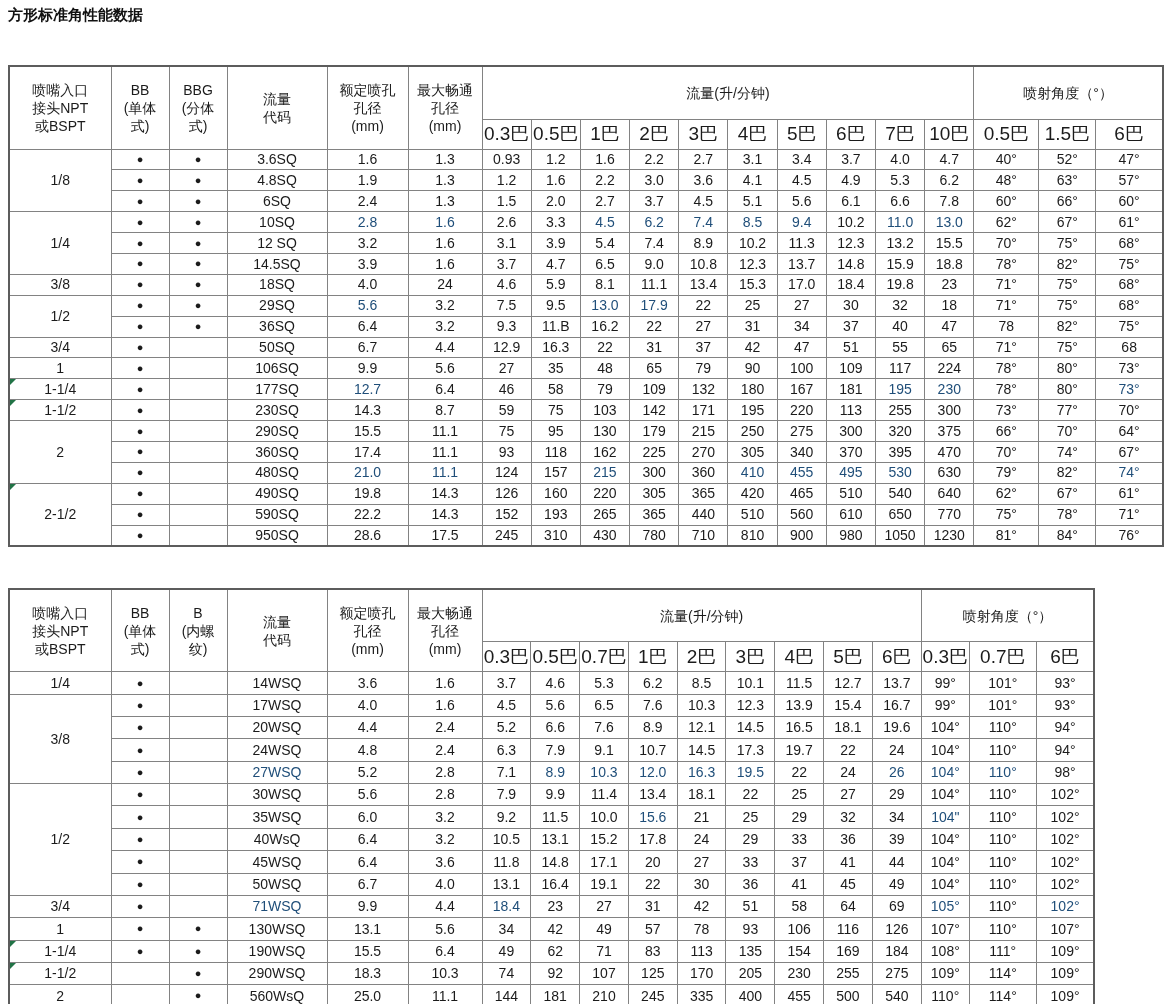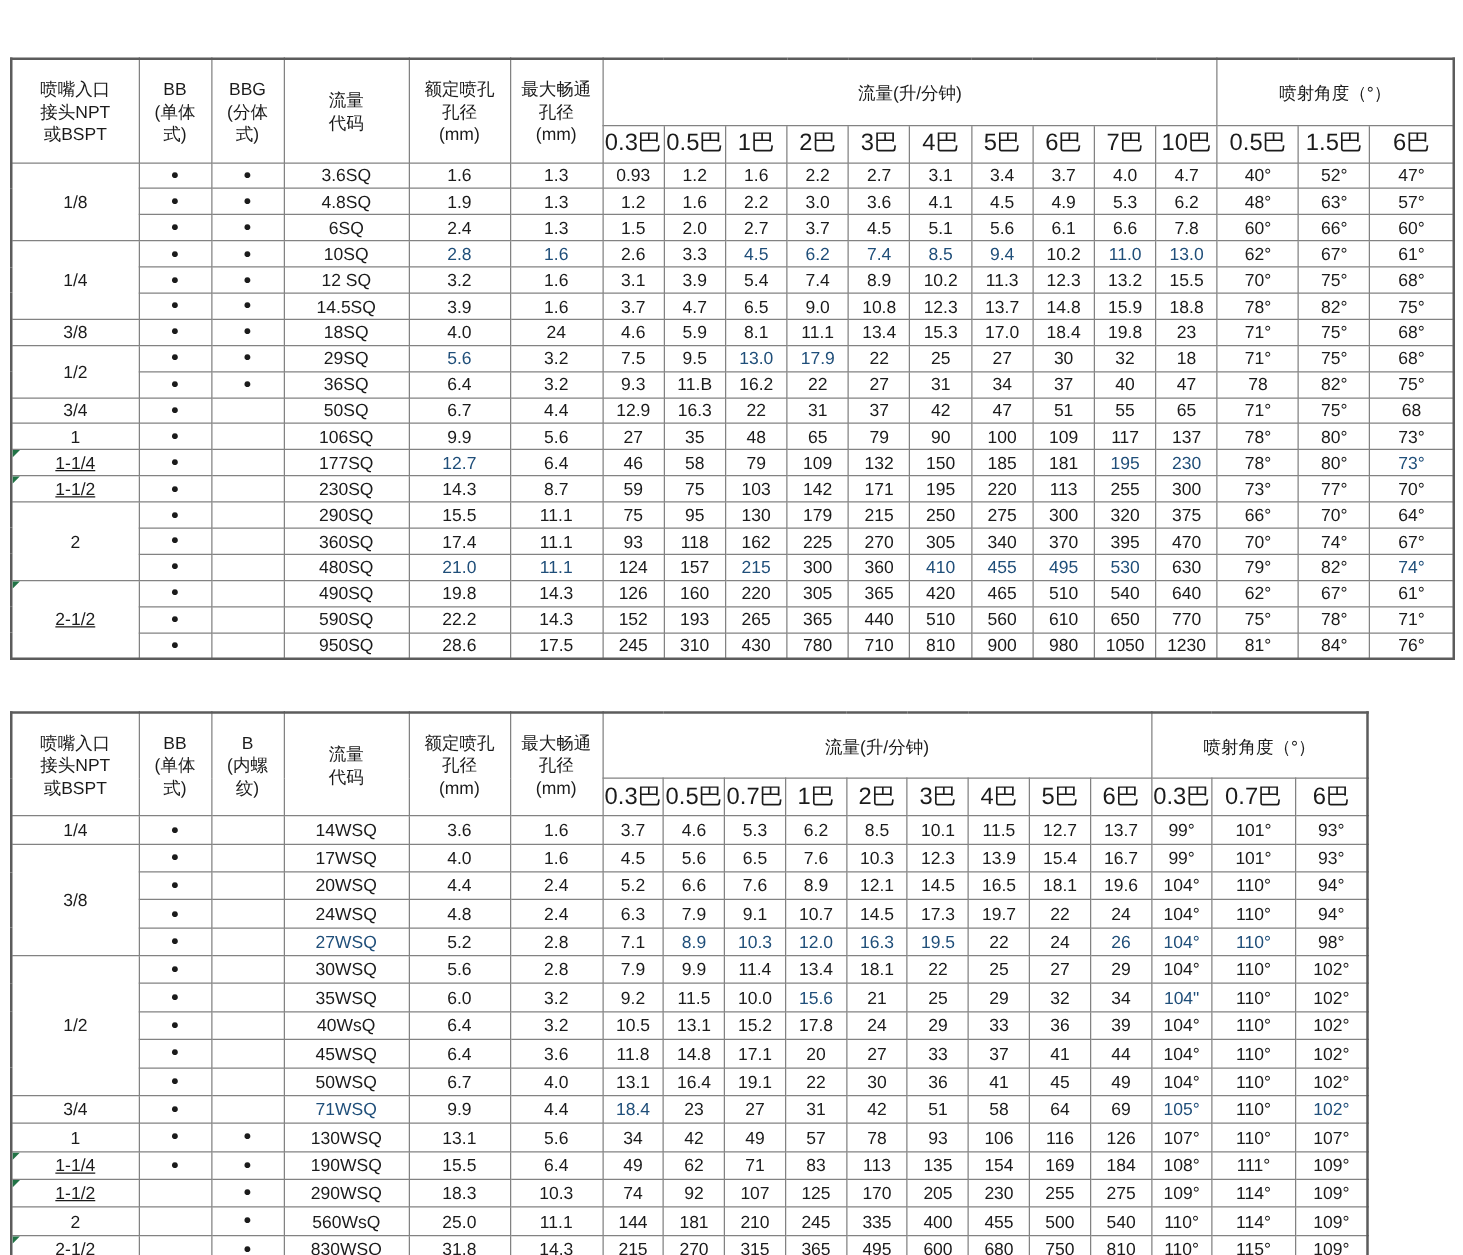--- a/index.html
+++ b/index.html
@@ -27,32 +27,33 @@
   thead th{font-size:14px;line-height:18px;background:#fff;}
   thead tr.grp-row{height:53px;}
   thead tr.sub-row{height:30px;}
   th.lh{white-space:pre-line;}
   th.sub{font-size:19px;}
   tbody td{font-size:14px;line-height:1.05;}
   .t-std tbody tr{height:20.9px;}
   .t-wide tbody tr{height:22.35px;}
   .dot{font-size:11px;line-height:1;}
   .bl{color:var(--blue,#1f4e79);}
-  td.gc{position:relative;text-decoration:underline;}
+  td.gc{position:relative;}
   td.gc::before{
     content:"";position:absolute;top:0;left:0;width:0;height:0;
     border-top:6px solid var(--green,#217346);
     border-right:6px solid transparent;
   }
 </style>
 </head>
 <body>
 
 <div class="wrap">
 
+  <div class="table-title" id="t1-title">方形标准角性能数据</div>
 
   <table class="t-std" style="width:1154px">
     <colgroup>
       <col style="width:102px">
         <col style="width:58px">
         <col style="width:58px">
       <col style="width:100px">
         <col style="width:81px">
         <col style="width:74px">
       <col style="width:49.2px">
@@ -322,39 +323,39 @@
           <td>5.6</td>
           <td>27</td>
           <td>35</td>
           <td>48</td>
           <td>65</td>
           <td>79</td>
           <td>90</td>
           <td>100</td>
           <td>109</td>
           <td>117</td>
-          <td>137</td>
+          <td>224</td>
           <td>78°</td>
           <td>80°</td>
           <td>73°</td>
         </tr>
         <tr>
           <td rowspan="1" class="inlet gc">1-1/4</td>
           <td class="dot">●</td>
           <td class="dot"></td>
           <td>177SQ</td>
           <td class="bl">12.7</td>
           <td>6.4</td>
           <td>46</td>
           <td>58</td>
           <td>79</td>
           <td>109</td>
           <td>132</td>
-          <td>150</td>
-          <td>185</td>
+          <td>180</td>
+          <td>167</td>
           <td>181</td>
           <td class="bl">195</td>
           <td class="bl">230</td>
           <td>78°</td>
           <td>80°</td>
           <td class="bl">73°</td>
         </tr>
         <tr>
           <td rowspan="1" class="inlet gc">1-1/2</td>
           <td class="dot">●</td>

